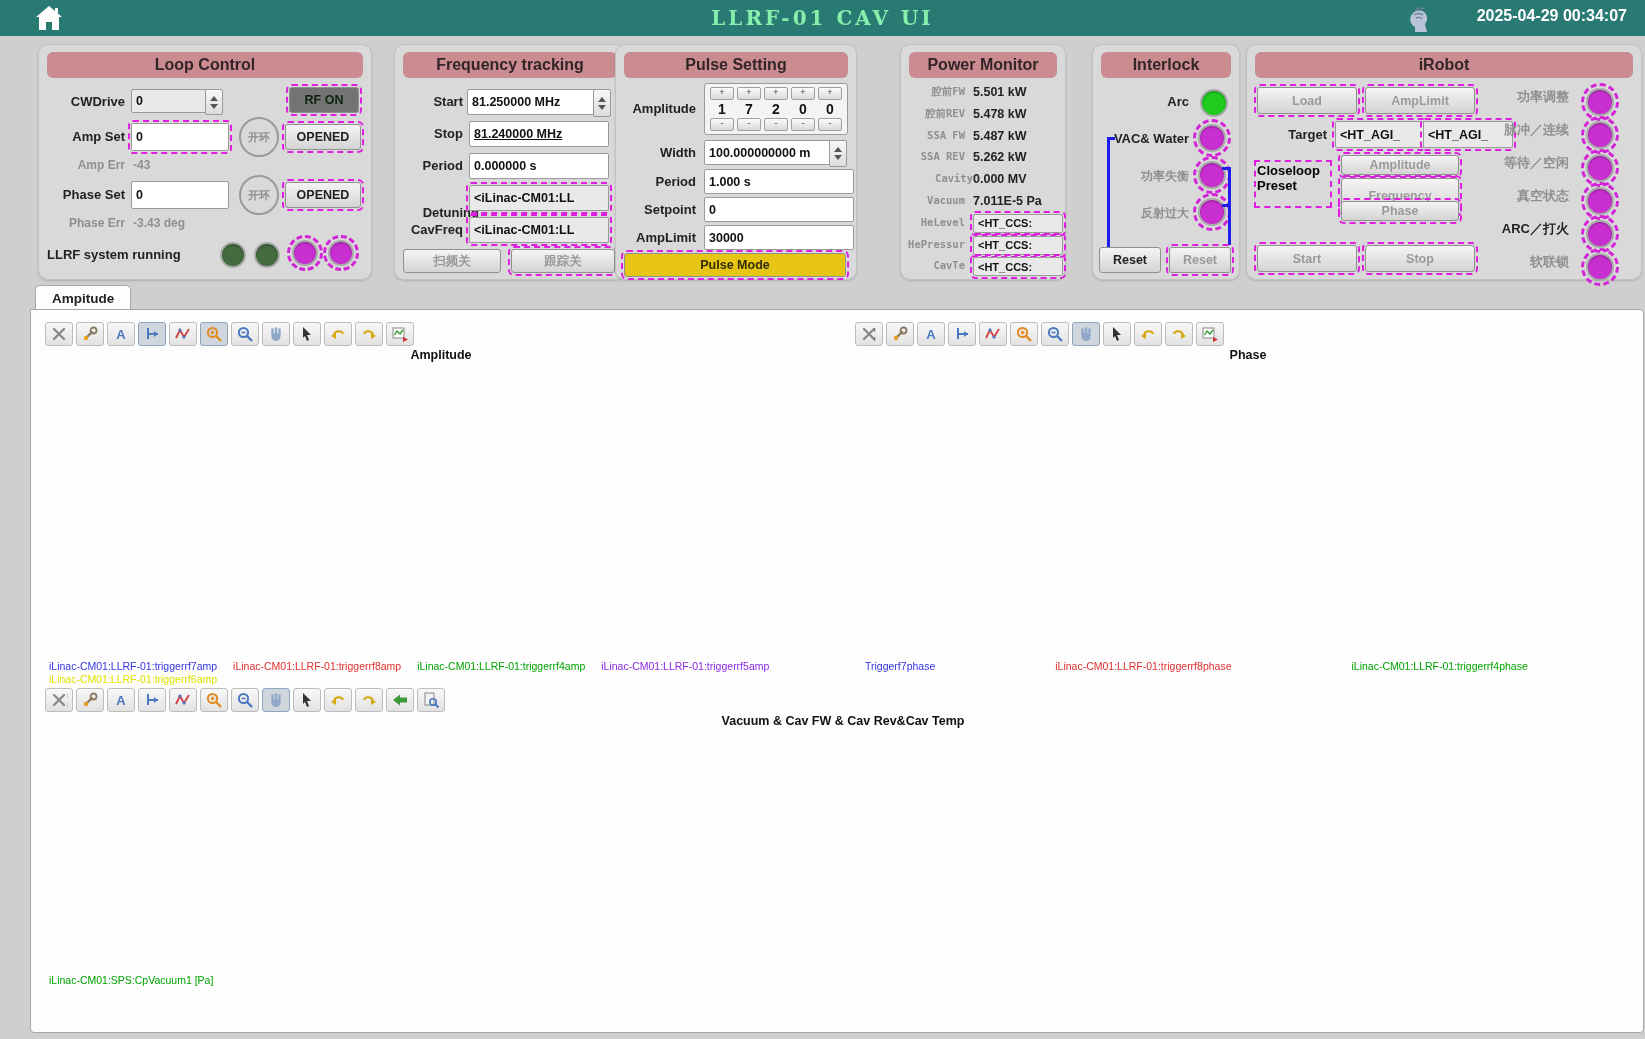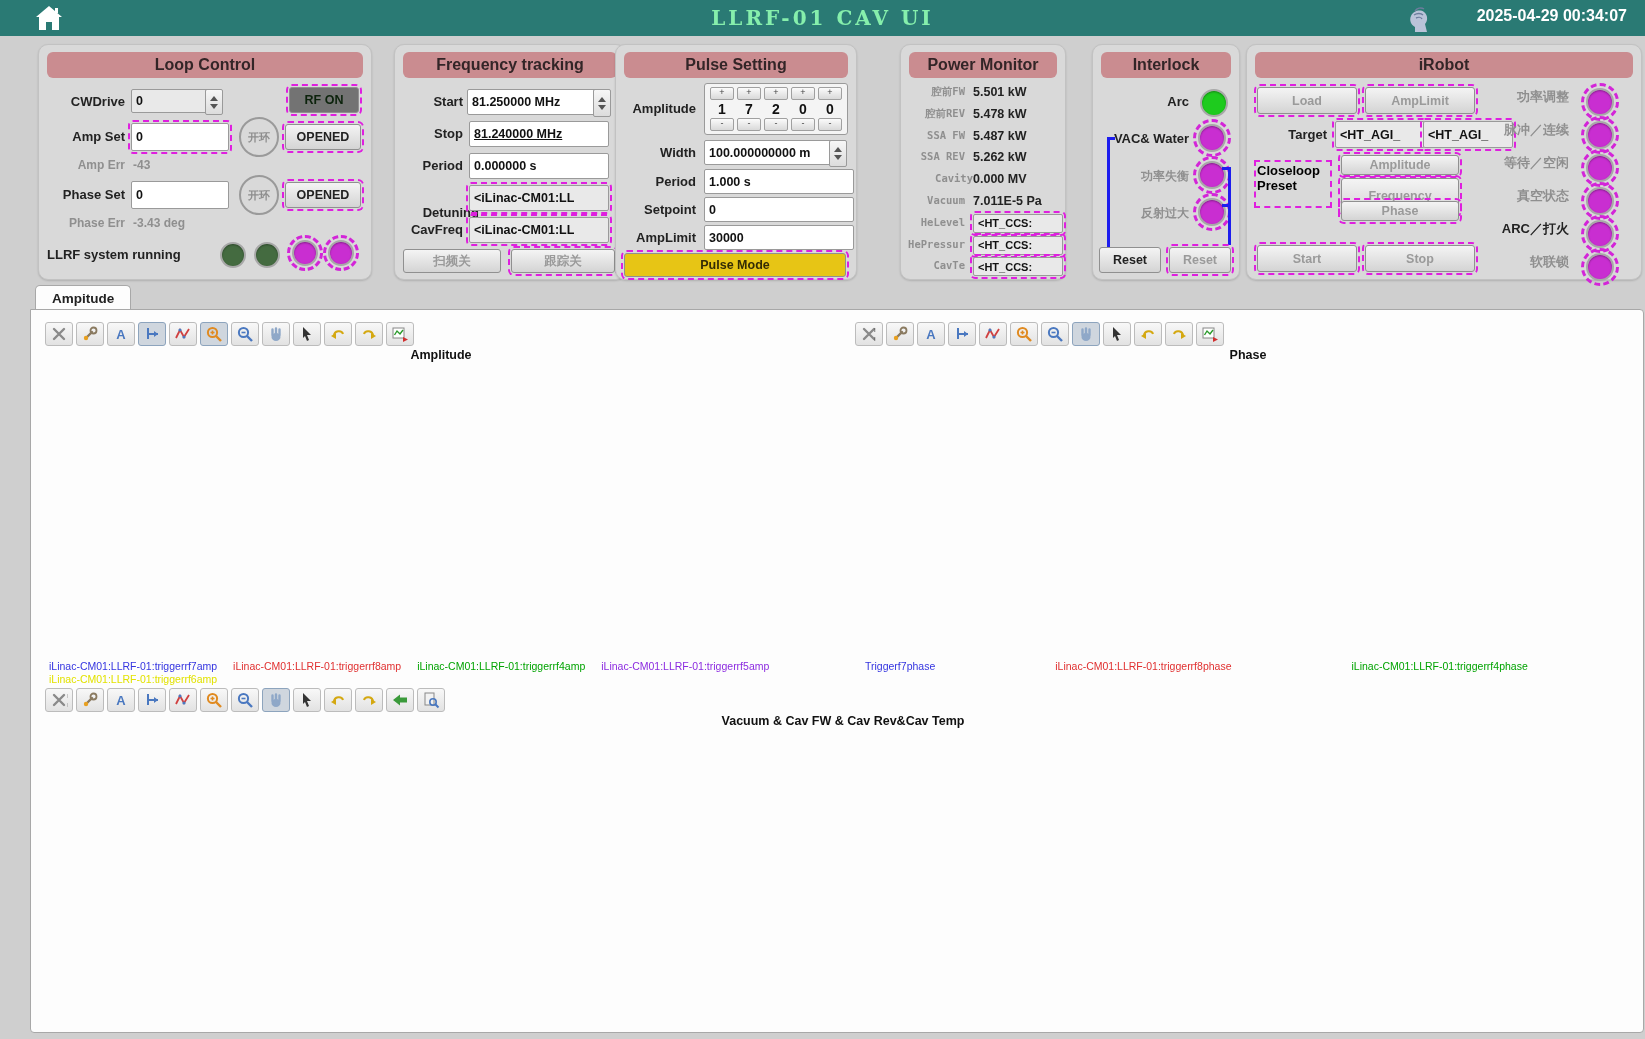--- a/index.html
+++ b/index.html
@@ -1204,16 +1204,21 @@
           <div class="tool">
             <svg width="18" height="18">
               <rect x="3" y="2" width="9" height="12" fill="#f2f2f2" stroke="#888"></rect>
               <circle cx="11" cy="11" r="3.2" fill="none" stroke="#4a78c0" stroke-width="1.6"></circle>
               <path d="M13.3,13.3 L16.5,16.5" stroke="#4a78c0" stroke-width="2"></path>
             </svg>
           </div>
         </div>
       <div class="chart-title">Vacuum &amp; Cav FW &amp; Cav Rev&amp;Cav Temp</div>
       <svg class="plot" width="1596" height="240"></svg>
+      <div class="legend">
+          <div class="legend-row">
+            <span class="legend-item" style="color: rgb(0, 163, 0);">iLinac-CM01:SPS:CpVacuum1 [Pa]</span>
+          </div>
+        </div>
     </div>
 
   </div>
 </div>
 
 </body></html>

